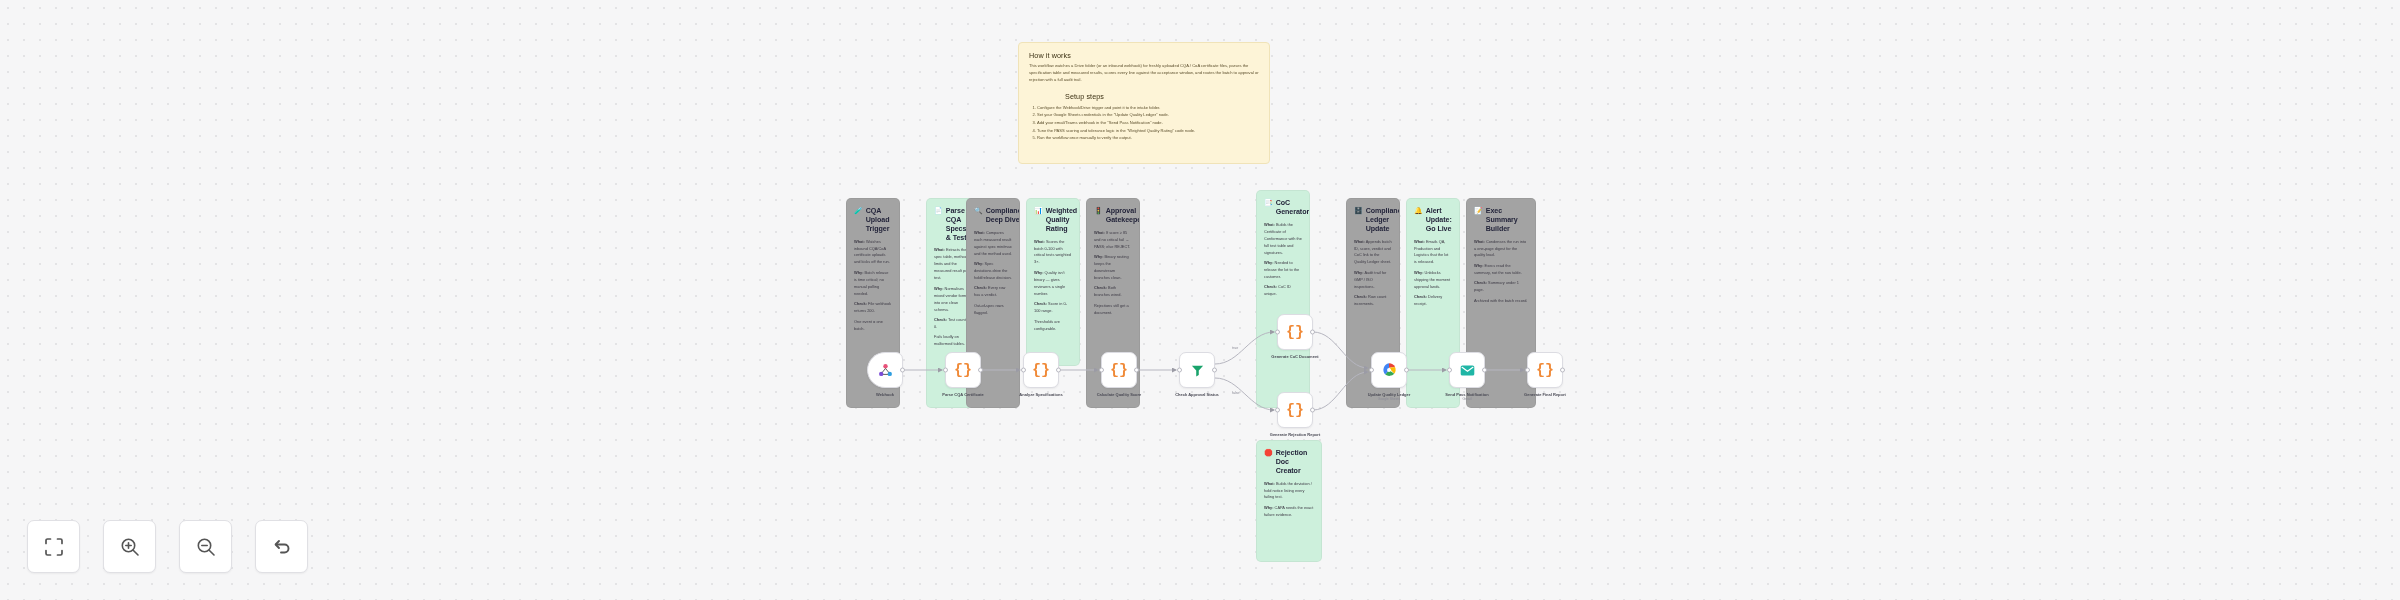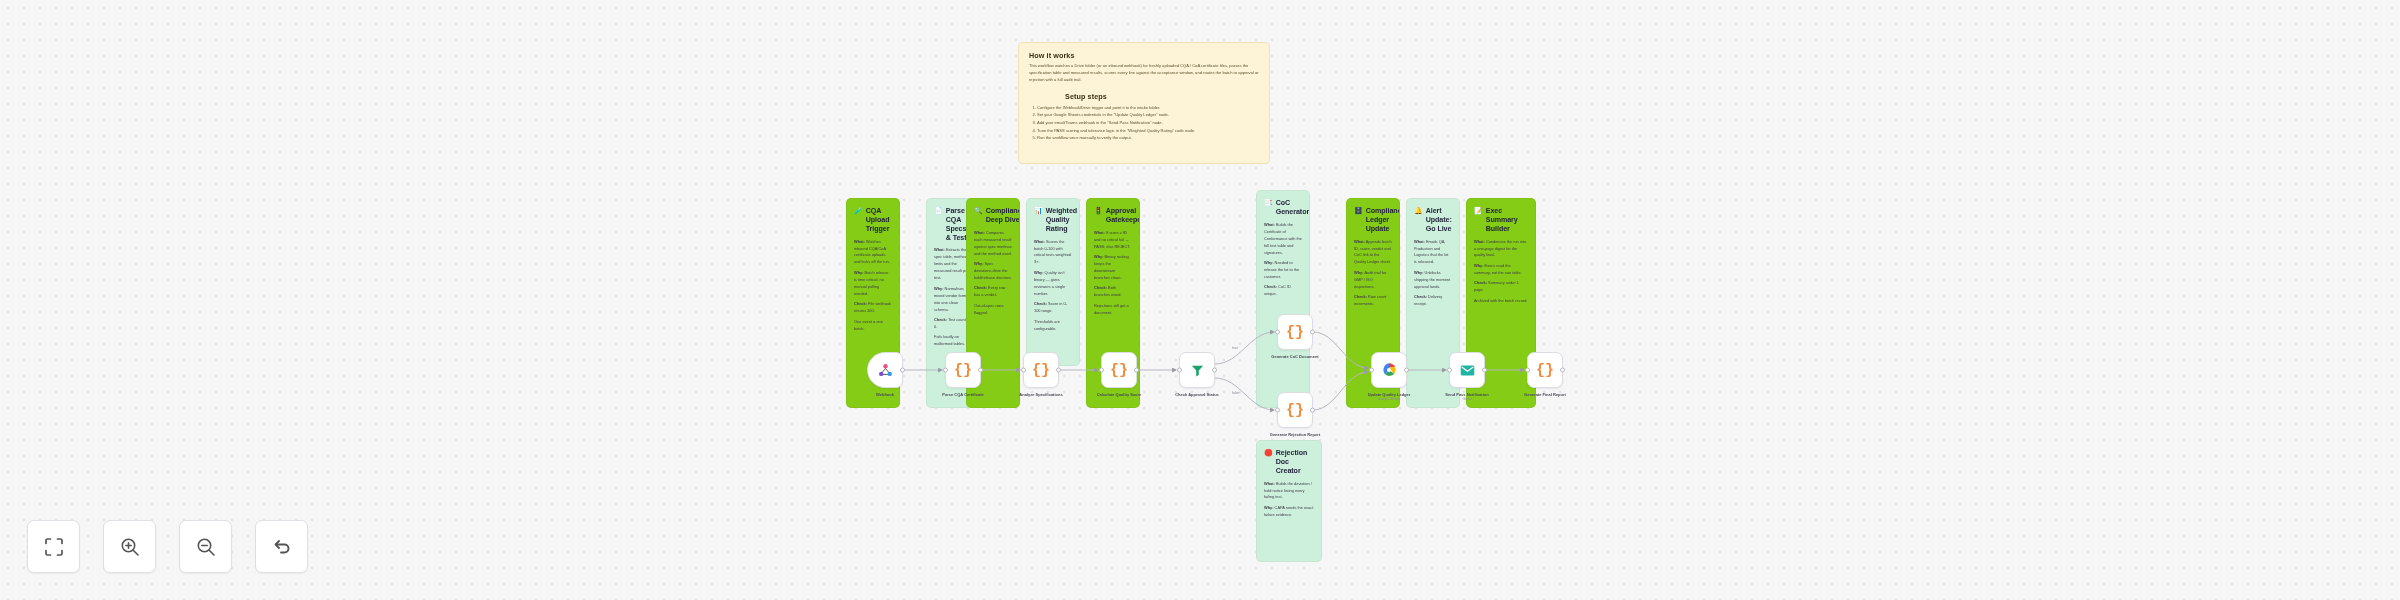--- a/index.html
+++ b/index.html
@@ -20,42 +20,42 @@
     position: absolute;
     left: 1018px; top: 42px;
     width: 252px; height: 122px;
     background: #fdf4d7;
     border: 1px solid #f0e3b8;
     border-radius: 4px;
     padding: 8px 10px;
     overflow: hidden;
   }
   .sticky-doc h3 {
-    font-size: 7.2px; font-weight: 700; color: #3a2f12;
+    font-size: 7.2px; font-weight: 400; color: #3a2f12;
     margin-bottom: 3px; letter-spacing: .1px;
   }
   .sticky-doc h3.second { margin-top: 8px; padding-left: 36px; }
   .sticky-doc p {
     font-size: 4.1px; line-height: 1.7; color: #5b4e2c;
     margin-bottom: 2px;
   }
   .sticky-doc ol { margin: 2px 0 0 8px; }
   .sticky-doc ol li {
     font-size: 4.1px; line-height: 1.85; color: #5b4e2c;
   }
 
   
   .lane {
     position: absolute;
     border-radius: 5px;
     padding: 8px 7px 0 7px;
     overflow: hidden;
     border: 1px solid rgba(0,0,0,.045);
   }
-  .lane.pink  { background: #84cc16; }
+  .lane.pink  { background: #a3a3a3; }
   .lane.green { background: #cdf0dc; }
 
   .lane-head {
     display: flex; align-items: flex-start; gap: 3px;
     margin-bottom: 5px;
   }
   .lane-ico { font-size: 7px; line-height: 1.15; flex: 0 0 auto; }
   .lane-title {
     font-size: 7.1px; font-weight: 700; color: #23243a;
     line-height: 1.25; letter-spacing: -.05px;

